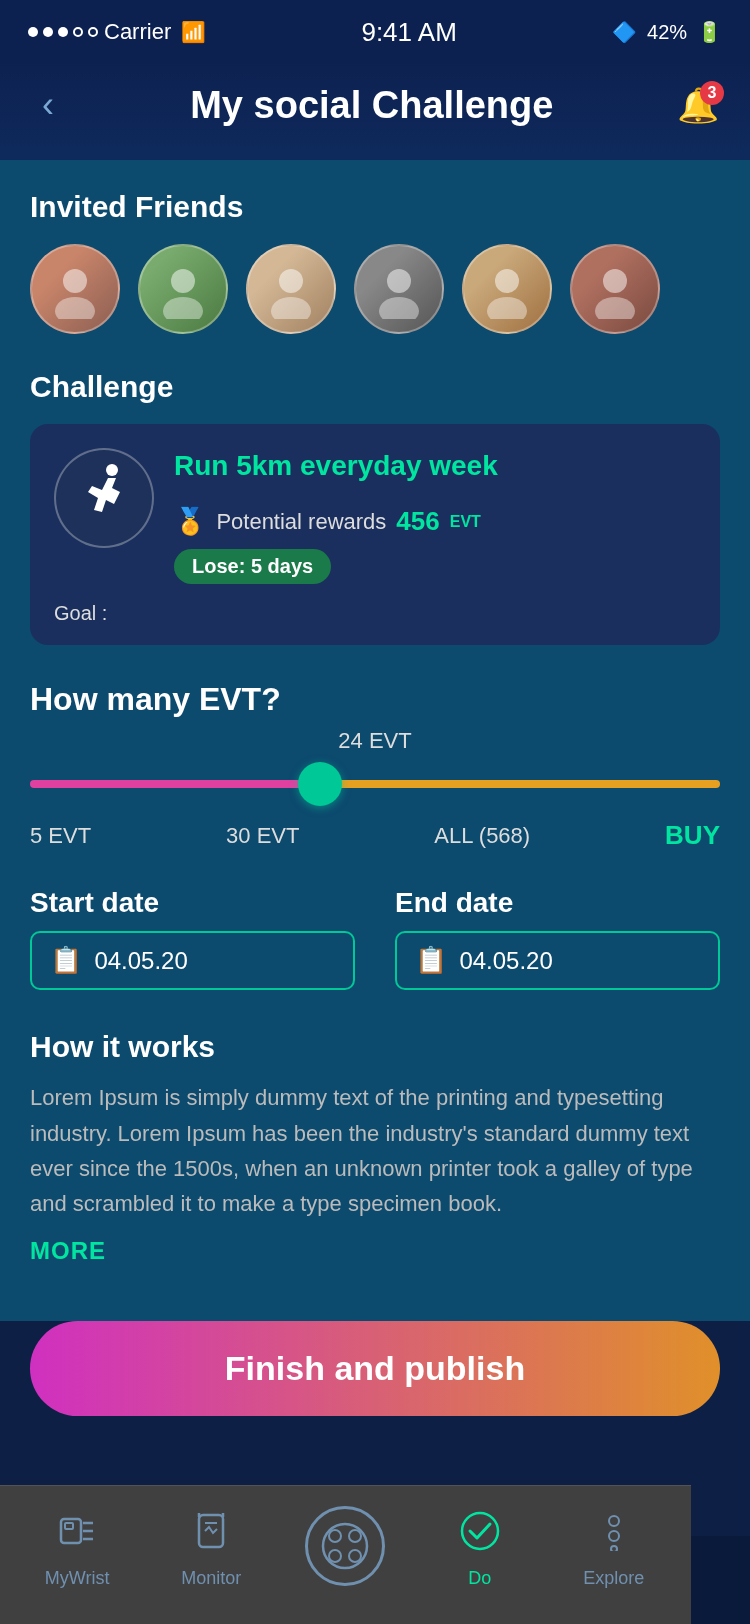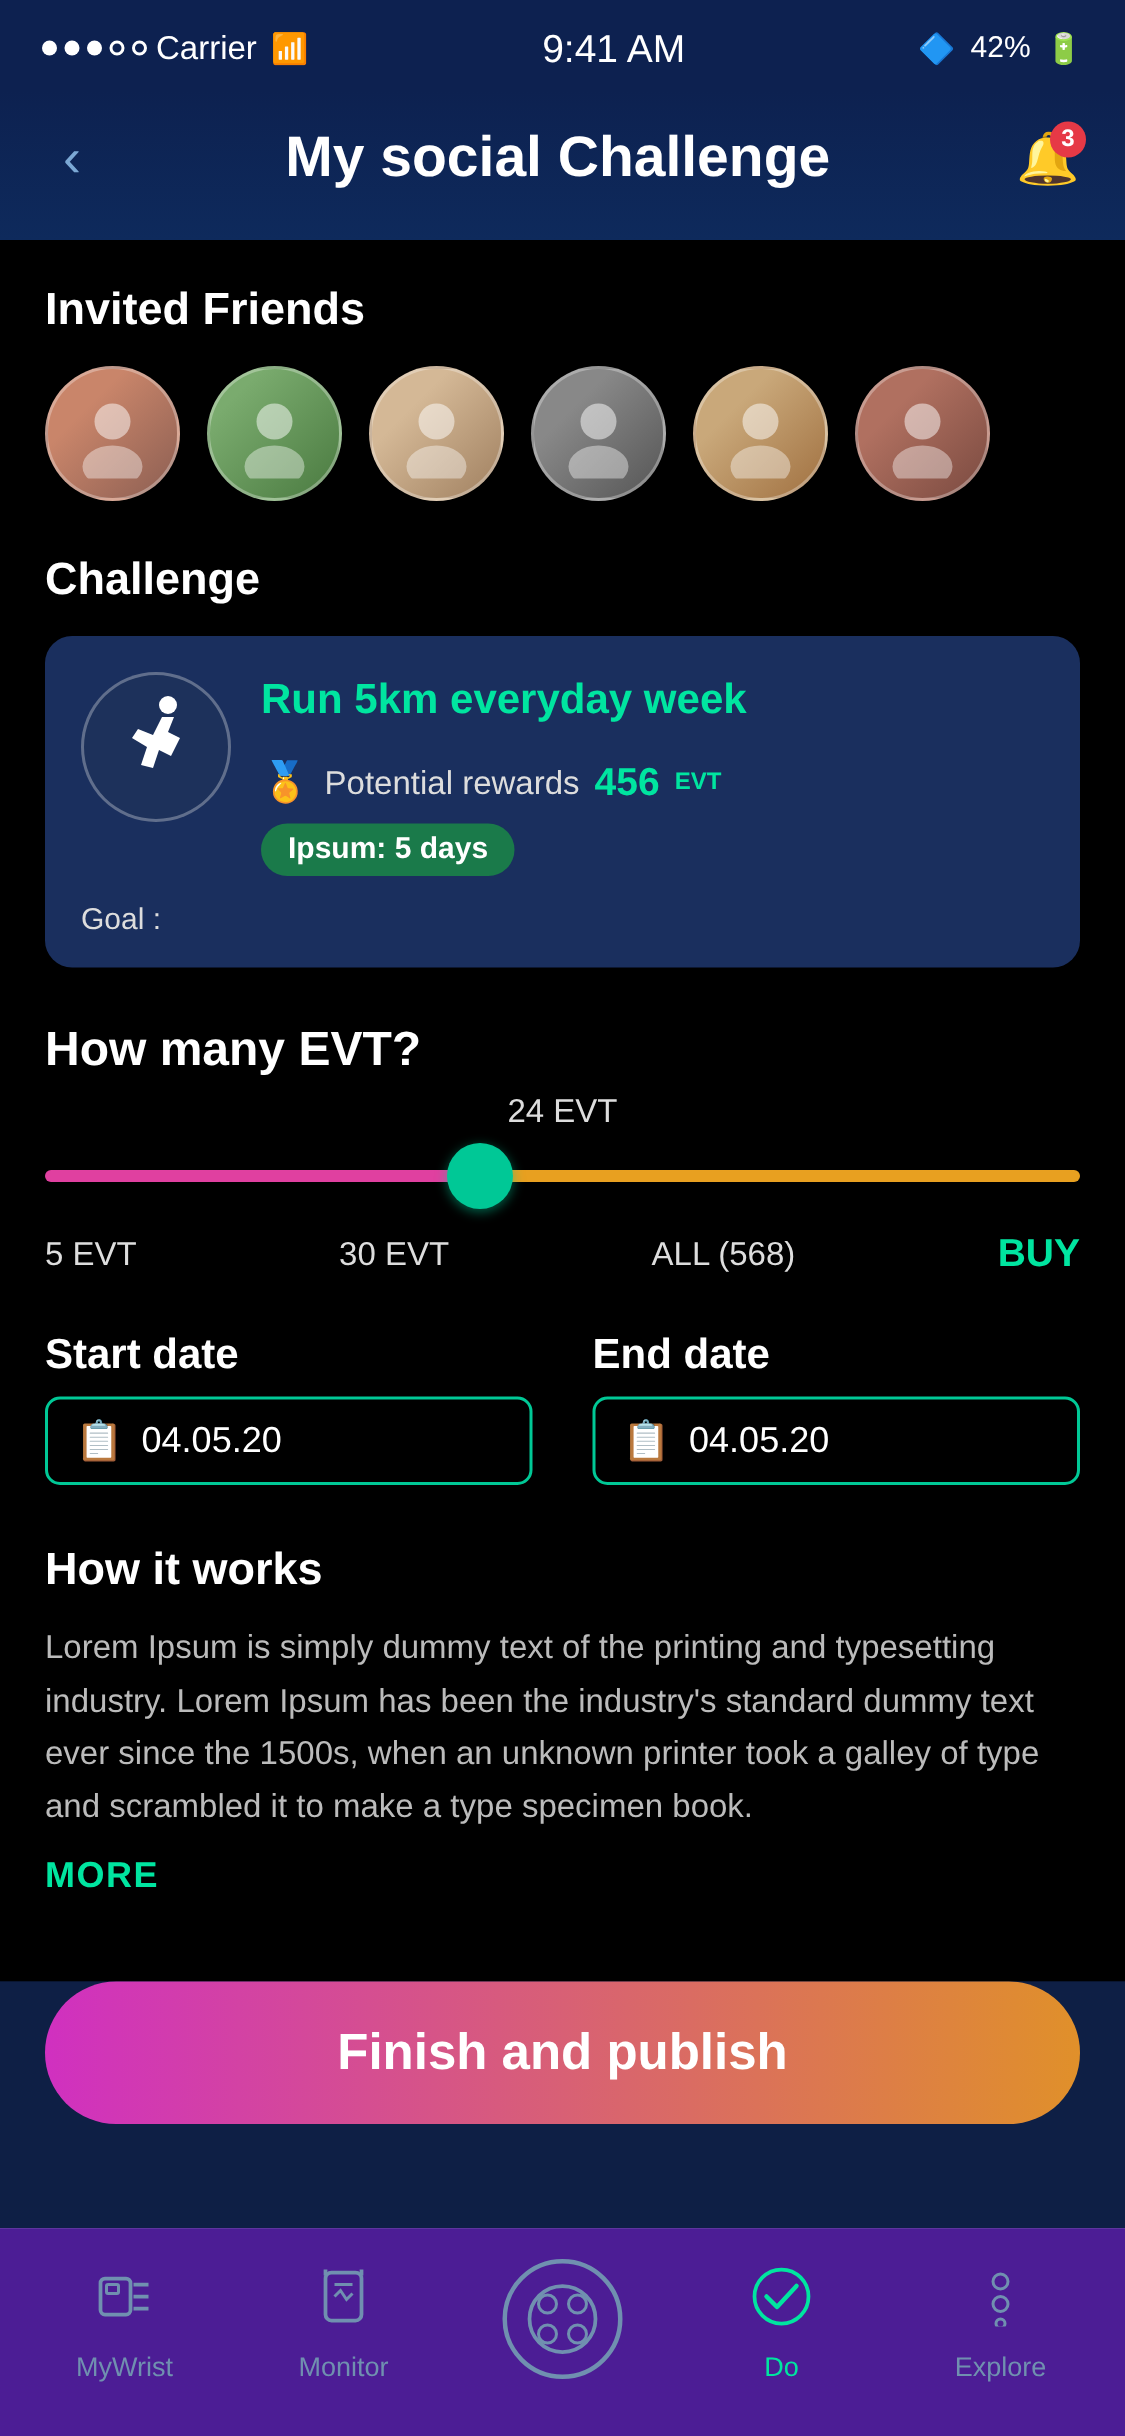--- a/index.html
+++ b/index.html
@@ -78,21 +78,21 @@
       width: 24px;
       height: 24px;
       display: flex;
       align-items: center;
       justify-content: center;
       font-weight: 700;
     }
 
     
     .main-content {
-      background: #000000;
+      background: #0c4a6e;
       padding: 30px 30px 20px;
     }
 
     
     .section-title {
       font-size: 30px;
       font-weight: 700;
       color: #fff;
       margin-bottom: 20px;
     }
@@ -304,29 +304,29 @@
       font-size: 34px;
       font-weight: 700;
       text-align: center;
       cursor: pointer;
       border: none;
       margin-bottom: 0;
     }
 
     
     .bottom-nav {
-      background: #4c1d95;
+      background: #404040;
       display: flex;
       justify-content: space-around;
       align-items: center;
       padding: 20px 10px 30px;
       border-top: 1px solid rgba(255,255,255,0.1);
       position: fixed;
       bottom: 0;
-      width: 750px;
+      width: 691px;
     }
     .nav-item {
       display: flex;
       flex-direction: column;
       align-items: center;
       gap: 8px;
       cursor: pointer;
       min-width: 100px;
     }
     .nav-icon { font-size: 36px; color: #7090b0; }
@@ -441,21 +441,21 @@
         <div class="challenge-info">
           <div class="challenge-name">Run 5km everyday week</div>
           <div class="rewards-row">
             <span class="medal-icon">🏅</span>
             <span class="rewards-label">Potential rewards</span>
             <span class="rewards-value">456</span>
             <span class="evt-label">EVT</span>
           </div>
           <div>
             <span class="days-badge">
-              <span>Ipsum:</span>
+              <span>Lose:</span>
               <span>5 days</span>
             </span>
           </div>
         </div>
       </div>
       <div class="goal-row">
         <span class="goal-label">Goal :</span>
       </div>
     </div>
   </div>

